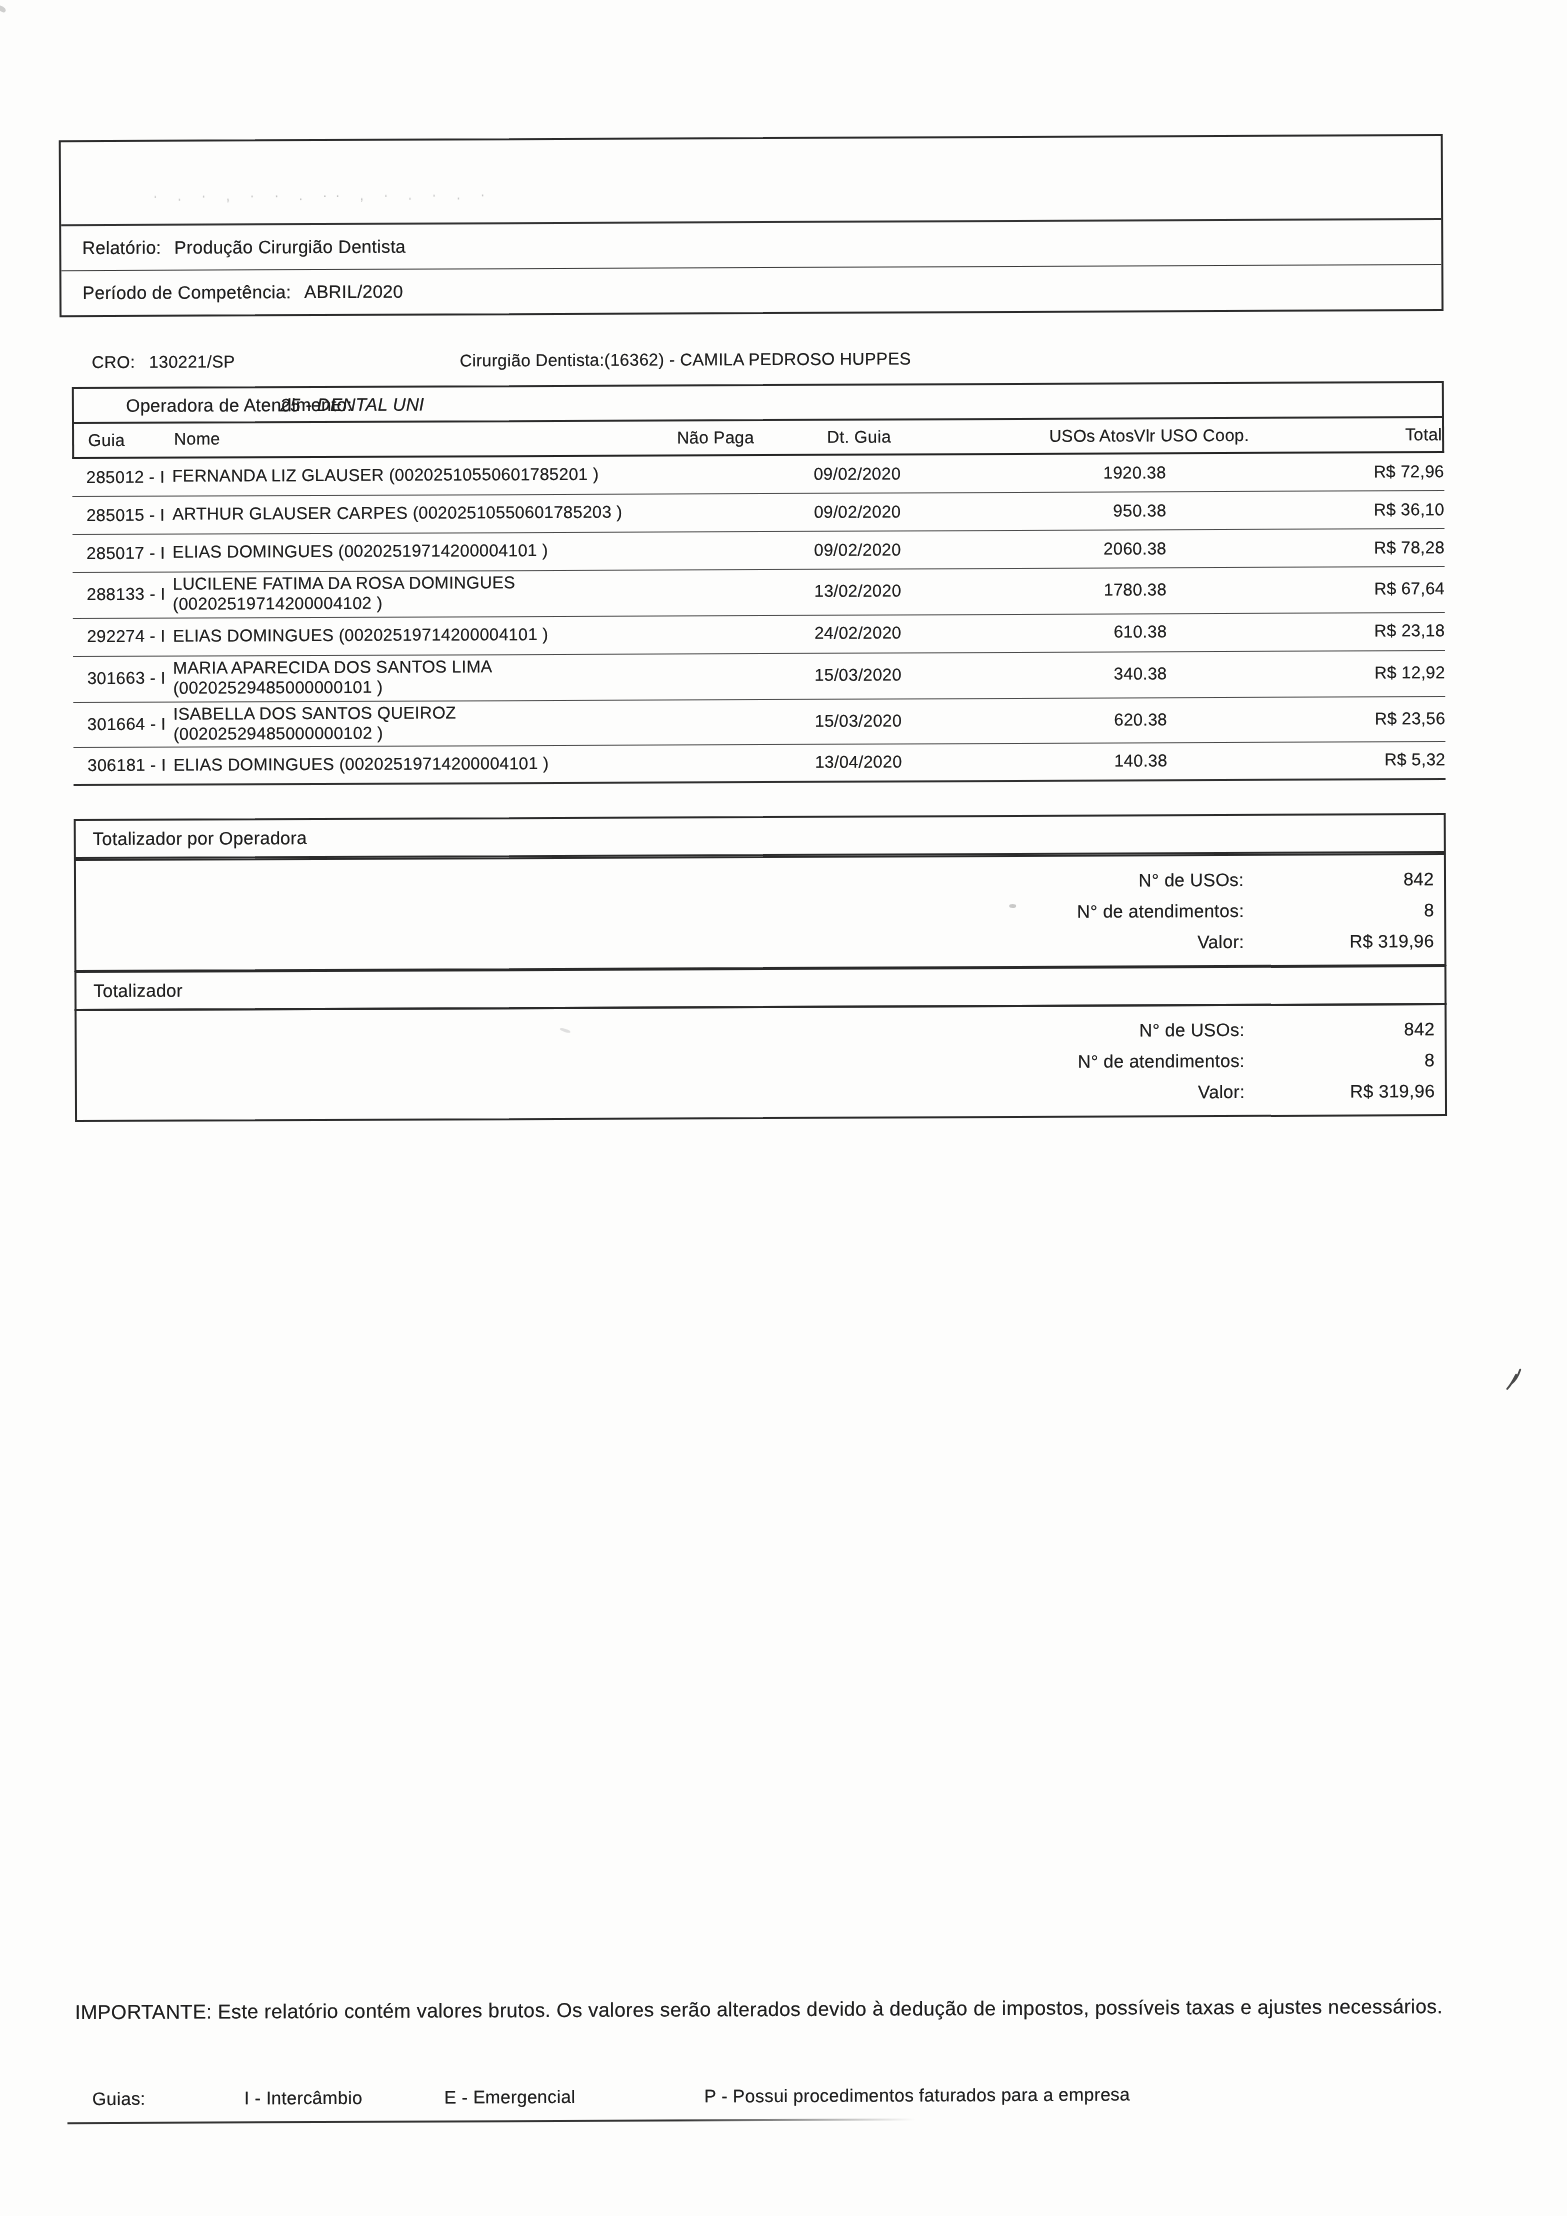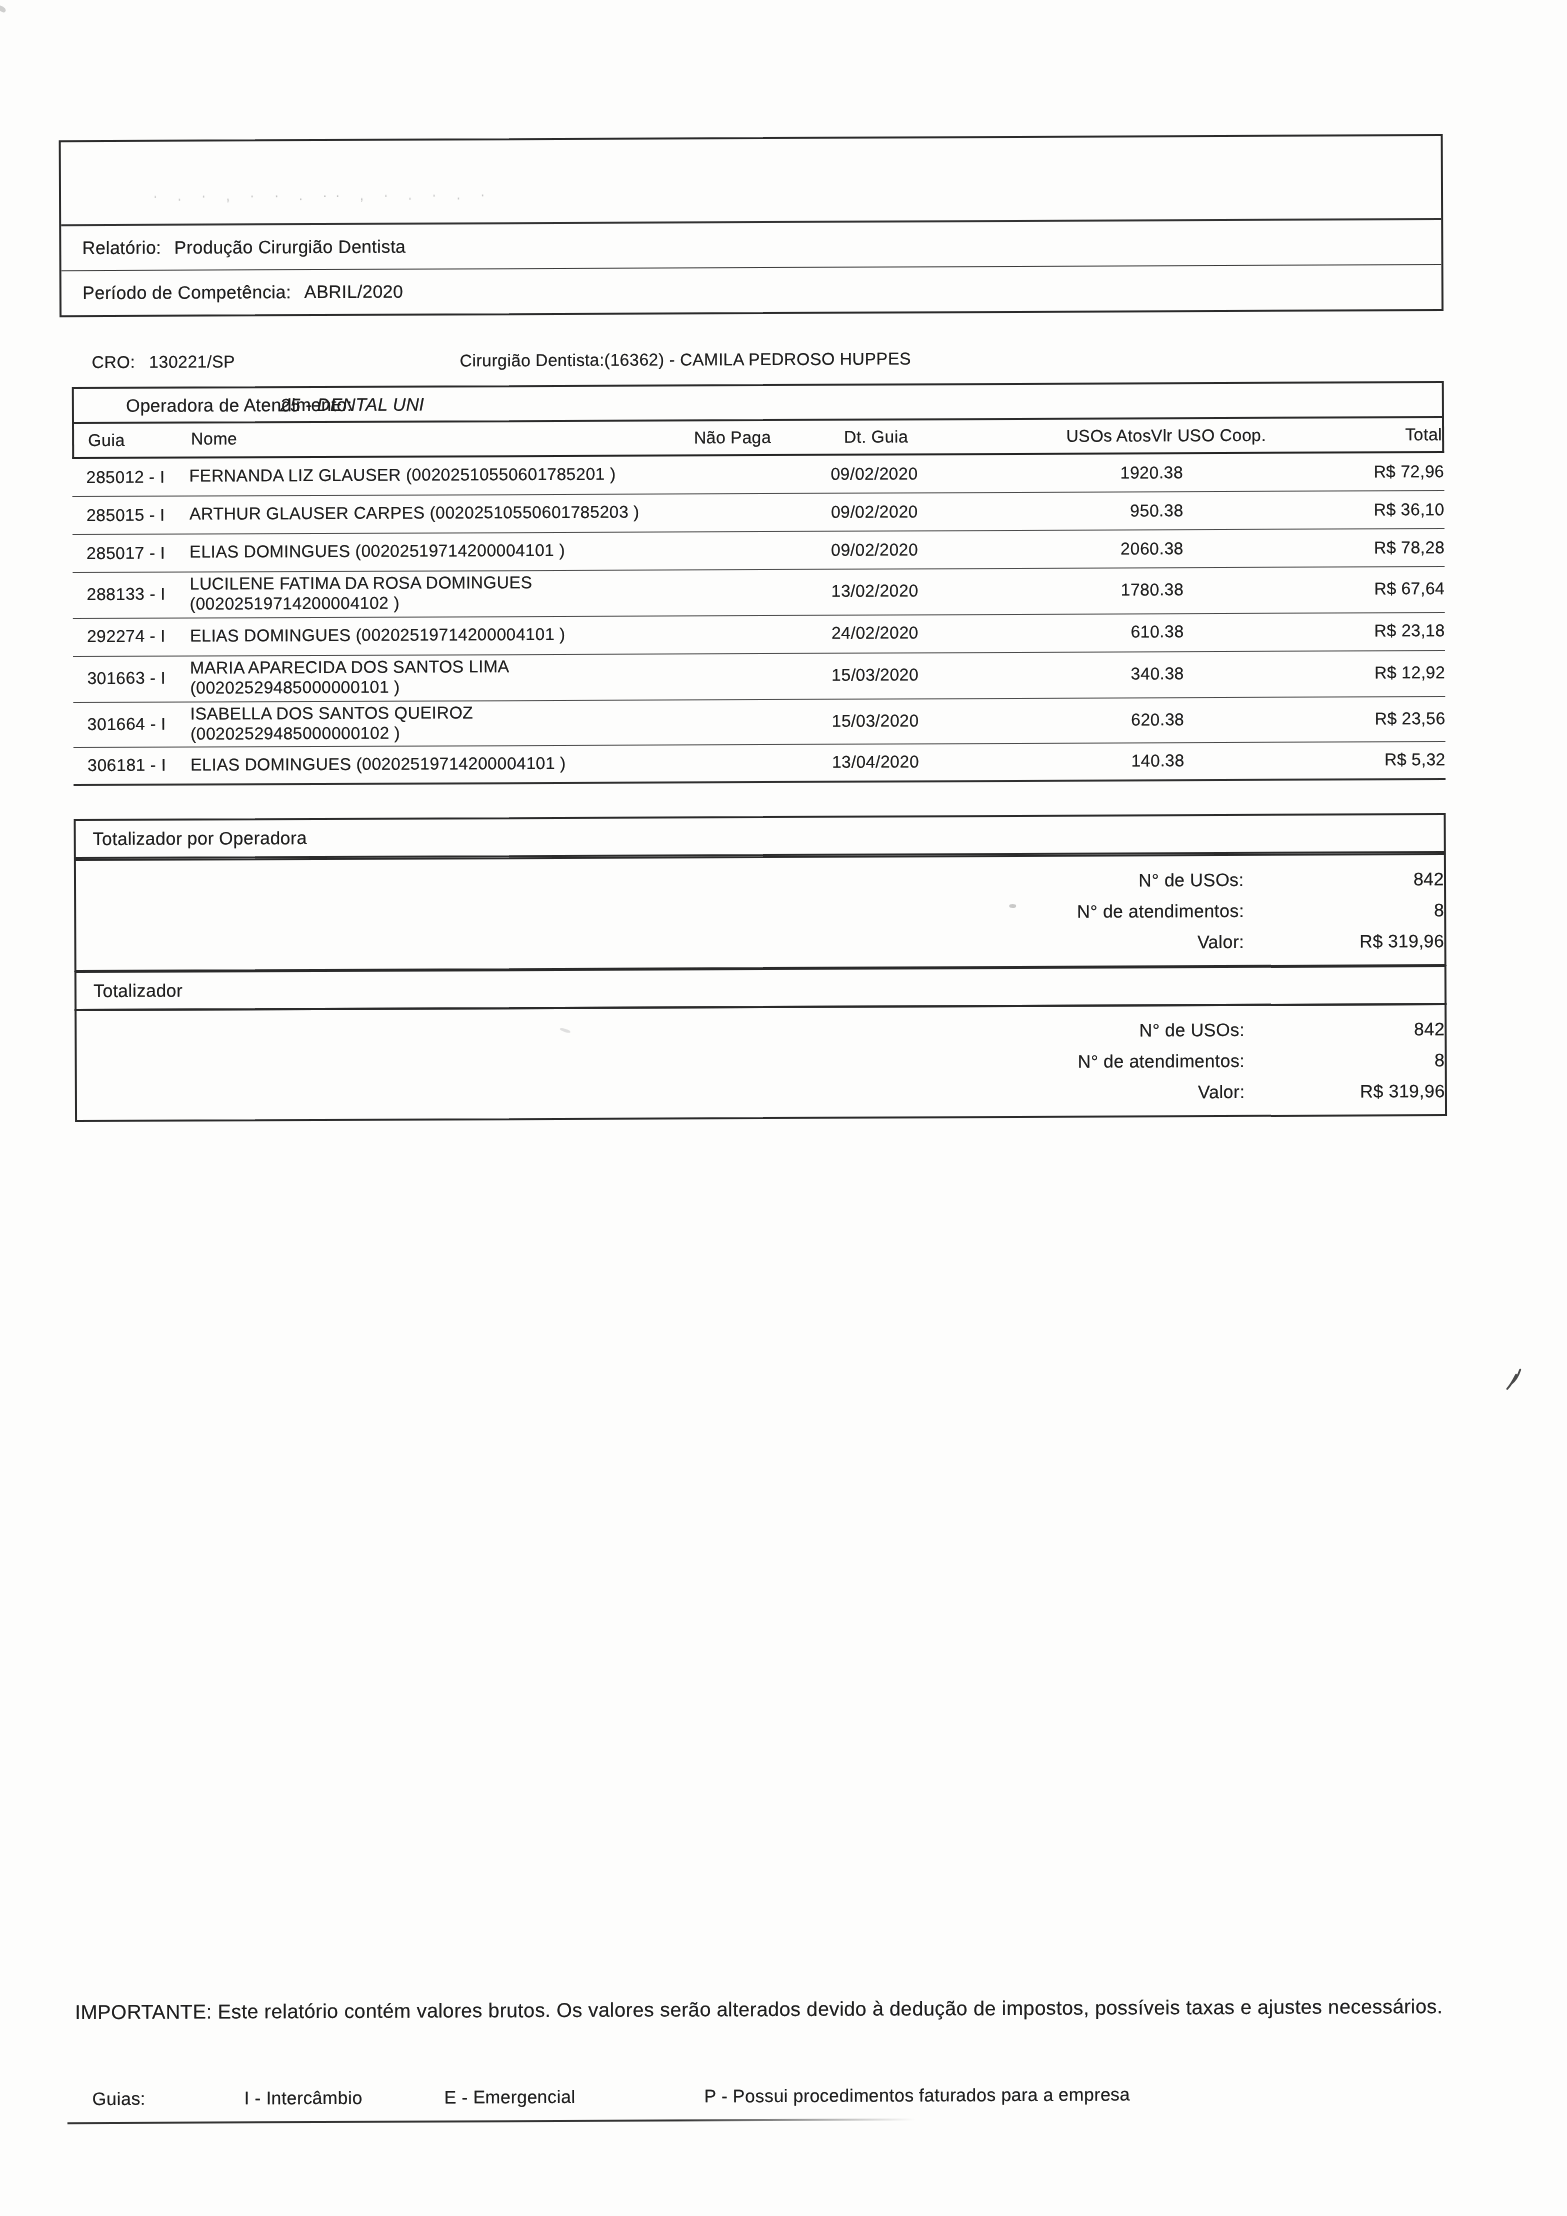--- a/index.html
+++ b/index.html
@@ -58,38 +58,38 @@
     display: flex; align-items: center; height: 35px;
     border-left: 2px solid #2b2b2b; border-right: 2px solid #2b2b2b;
     border-bottom: 2.5px solid #242424;
   }
   .trow {
     display: flex; align-items: center;
     border-bottom: 1.4px solid #4a4a4a;
     min-height: 38px; padding: 2px 0;
   }
   .trow.last { border-bottom: 2px solid #303030; }
-  .c-guia  { width: 117px; padding-left: 14px; }
+  .c-guia  { width: 100px; padding-left: 14px; }
   .c-nome  { width: 480px; padding-right: 25px; line-height: 1.2; }
   .c-np    { width: 100px; text-align: right; }
   .c-dt    { width: 210px; text-align: center; }
   .c-usos  { width: 170px; text-align: right; }
   .c-vlr   { width: 170px; text-align: left; }
   .c-total { flex: 1; text-align: right; }
 
   
   .sec-box { position: absolute; left: 75px; width: 1372px; border: 2.5px solid #2b2b2b; }
   .sec-title { height: 36px; display: flex; align-items: center; padding-left: 17px; font-size: 18px; }
   .sec-title-1 { top: 816px; }
   .tot-box-1   { top: 856px; }
   .sec-title-2 { top: 968px; }
   .tot-box-2   { top: 1006px; }
   .totals { padding: 9px 0 7px; }
   .tot-row { display: flex; justify-content: flex-end; align-items: center; height: 31px; font-size: 18px; }
-  .tot-value { width: 200px; text-align: right; }
+  .tot-value { width: 200px; text-align: right; padding-right: 10px; }
 
   
   .important {
     position: absolute; left: 71px; top: 1994px; width: 1396px;
     font-size: 20px; line-height: 1.5;
   }
   .g-span { position: absolute; top: 2086px; font-size: 18px; }
   .g-label { left: 88px; }
   .g-i { left: 240px; }
   .g-e { left: 440px; }

